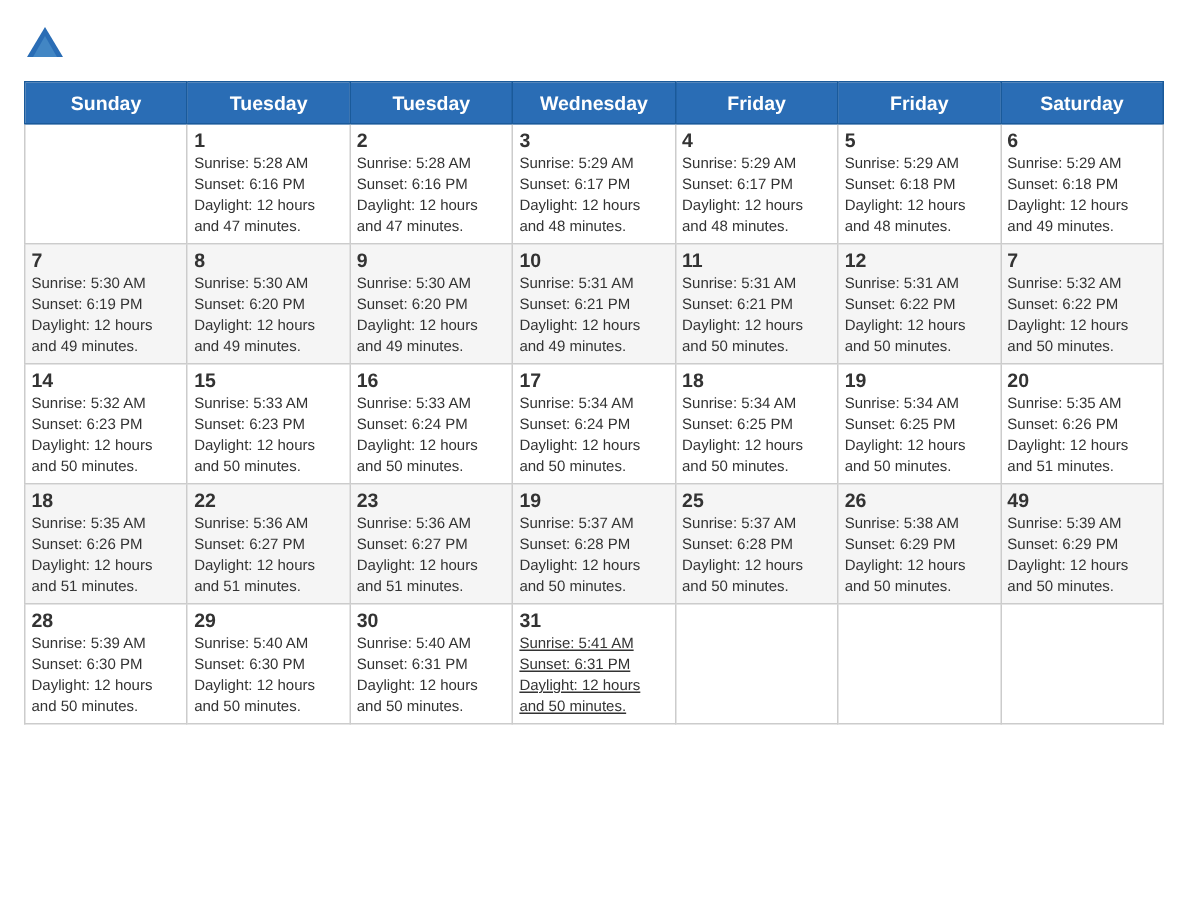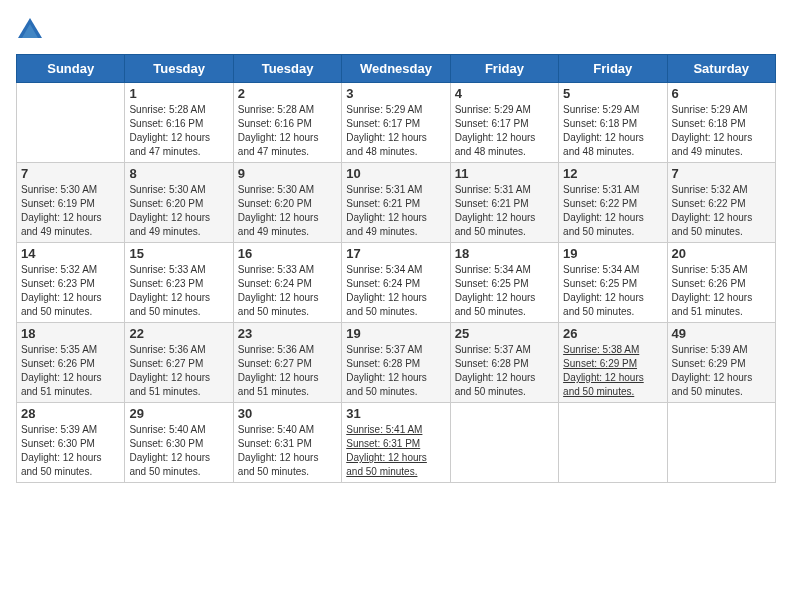--- a/index.html
+++ b/index.html
@@ -306,21 +306,21 @@
         </td>
         <td>
           <span class="day-num">25</span>
           <div class="day-info" style="white-space: pre-line;">Sunrise: 5:37 AM
 Sunset: 6:28 PM
 Daylight: 12 hours
 and 50 minutes.</div>
         </td>
         <td>
           <span class="day-num">26</span>
-          <div class="day-info" style="white-space: pre-line; text-decoration: underline;">Sunrise: 5:38 AM
+          <div class="day-info" style="white-space: pre-line;">Sunrise: 5:38 AM
 Sunset: 6:29 PM
 Daylight: 12 hours
 and 50 minutes.</div>
         </td>
         <td>
           <span class="day-num">49</span>
           <div class="day-info" style="white-space: pre-line;">Sunrise: 5:39 AM
 Sunset: 6:29 PM
 Daylight: 12 hours
 and 50 minutes.</div>

